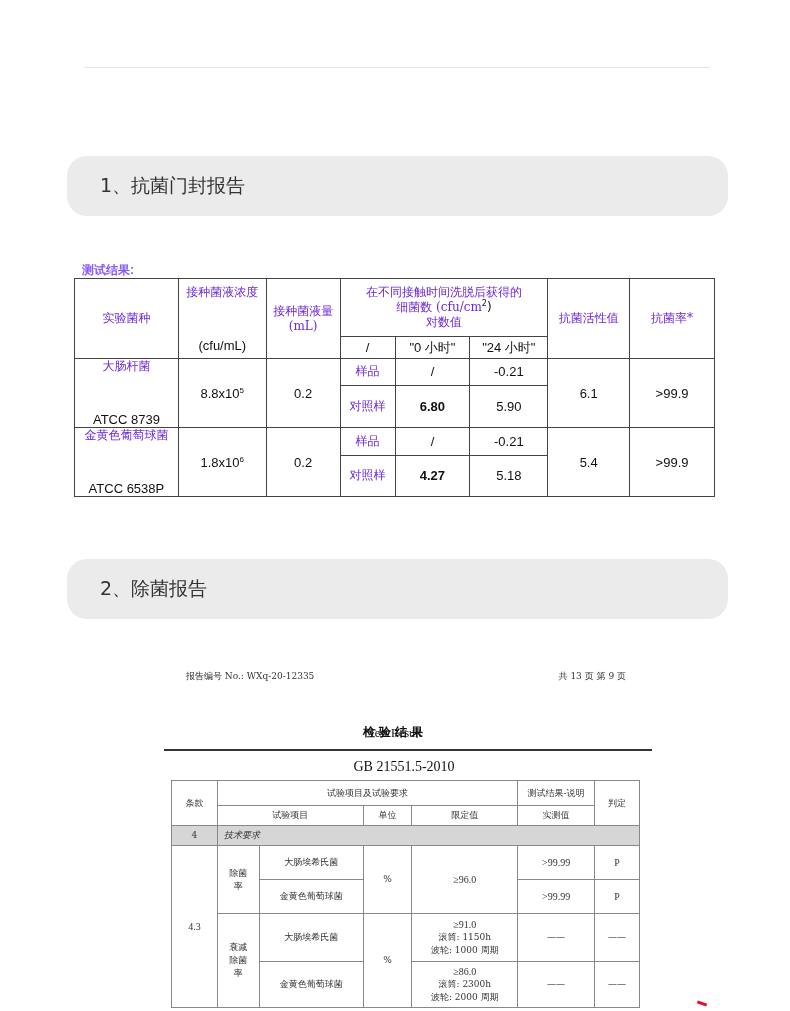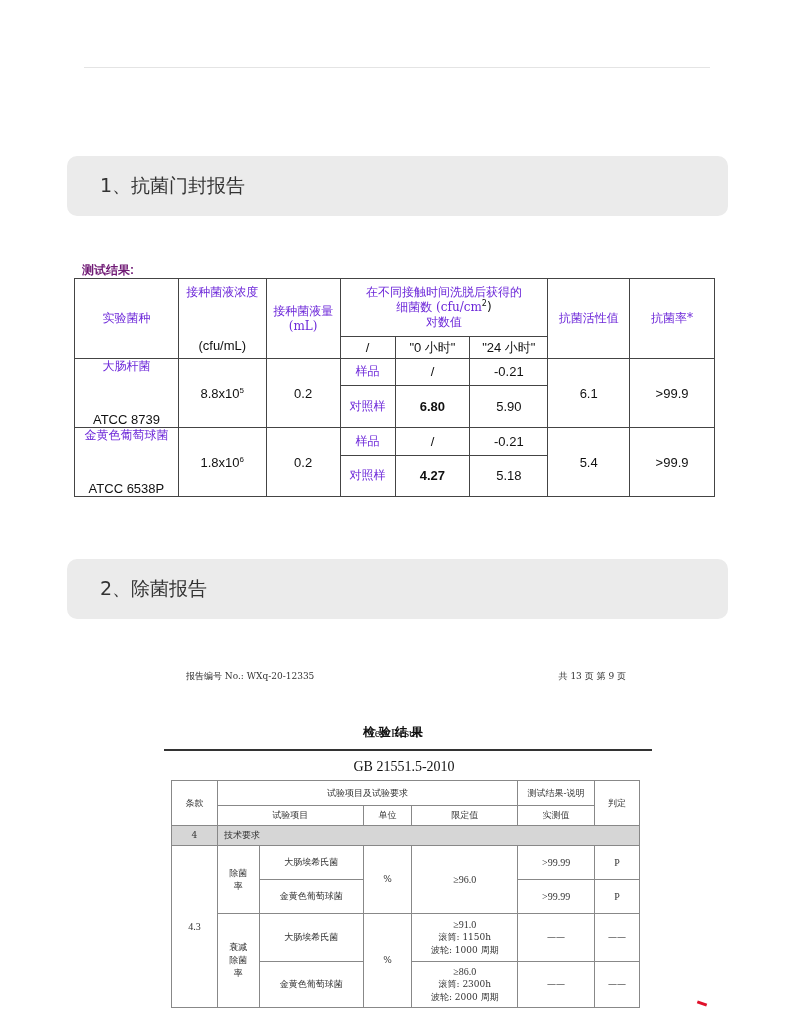--- a/index.html
+++ b/index.html
@@ -1,40 +1,40 @@
 <!DOCTYPE html>
 <html><head>
 <meta charset="utf-8">
 <style>
   * { box-sizing: border-box; margin: 0; padding: 0; }
   body { width: 790px; height: 1011px; background: #ffffff; position: relative; overflow: hidden; font-family: "DejaVu Sans", sans-serif; color: #222; }
   .divider { position: absolute; left: 84px; top: 67px; width: 626px; height: 1px; background: #e4e4e4; }
-  .section-bar { position: absolute; left: 67px; width: 661px; height: 60px; background: #ebebeb; border-radius: 10px; display: flex; align-items: center; padding-left: 33px; font-size: 19px; color: #333; }
+  .section-bar { position: absolute; left: 67px; width: 661px; height: 60px; background: #ebebeb; border-radius: 20px; display: flex; align-items: center; padding-left: 33px; font-size: 19px; color: #333; }
   .sec1 { top: 156px; }
   .sec2 { top: 559px; }
 
-  .t1-label { position: absolute; left: 82px; top: 262px; font-size: 12px; font-weight: bold; font-family: Liberation Sans, sans-serif; color: #701a75; }
+  .t1-label { position: absolute; left: 82px; top: 262px; font-size: 12px; font-weight: bold; font-family: Liberation Sans, sans-serif; color: #8b5cf6; }
   table { border-collapse: collapse; }
   .t1 { position: absolute; left: 74px; top: 278px; width: 641px; font-size: 12px; color: #111; }
   .t1 td { border: 1.5px solid #444; text-align: center; vertical-align: middle; line-height: 15px; }
   .t1 .cn { font-family: "DejaVu Serif", serif; font-size: 12px; color: #6d28d9; }
   .t1 .num { font-family: "Liberation Sans", sans-serif; font-size: 13px; margin-top: 38px; }
   .t1 .bold { font-weight: bold; }
   sup { font-size: 8px; vertical-align: super; line-height: 0; }
 
   .doc-meta { position: absolute; left: 186px; top: 670px; width: 440px; font-family: "DejaVu Serif", serif; font-size: 9px; color: #333; display: flex; justify-content: space-between; }
   .doc-title { position: absolute; left: 0; width: 790px; top: 706px; text-align: center; font-family: Liberation Sans, sans-serif; font-size: 12px; font-weight: bold; letter-spacing: 4px; color: #111; margin-top: 18px; }
   .doc-sub { position: absolute; left: 0; width: 790px; top: 726px; text-align: center; font-family: "Liberation Serif", serif; font-size: 12px; color: #111; }
   .doc-rule { position: absolute; left: 164px; top: 749px; width: 488px; height: 2px; background: #333; }
   .doc-std { position: absolute; left: 0; width: 808px; top: 759px; text-align: center; font-family: "Liberation Serif", serif; font-size: 14px; color: #111; }
 
   .t2 { position: absolute; left: 171px; top: 780px; width: 469px; font-family: "DejaVu Serif", serif; font-size: 9px; color: #333; }
   .t2 td { border: 1px solid #888; text-align: center; vertical-align: middle; line-height: 13px; }
   .t2 .grey td { background: #d6d6d6; }
-  .t2 .left { text-align: left; padding-left: 6px; }
+  .t2 .left { text-align: left; padding-left: 6px; font-style: italic; }
   .t2 .num { font-family: "Liberation Serif", serif; font-size: 10px; }
   .red-mark { position: absolute; left: 697px; top: 1002px; width: 10px; height: 3px; background: #e0102a; transform: rotate(20deg); }
 </style>
 </head>
 <body>
 
 <div class="divider"></div>
 
 <div class="section-bar sec1">
   <span>1、抗菌门封报告</span>

